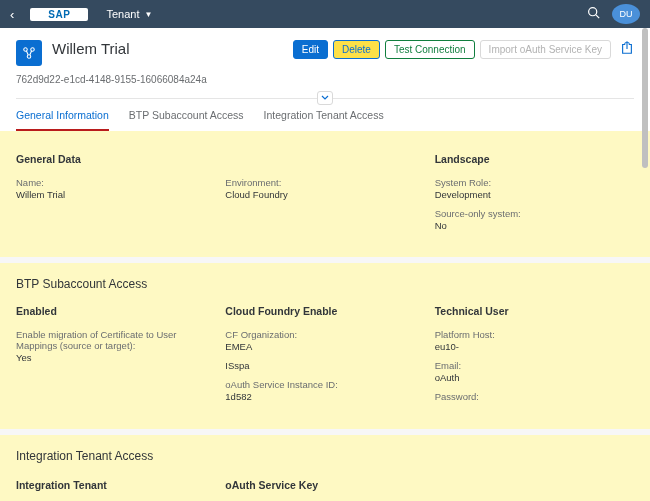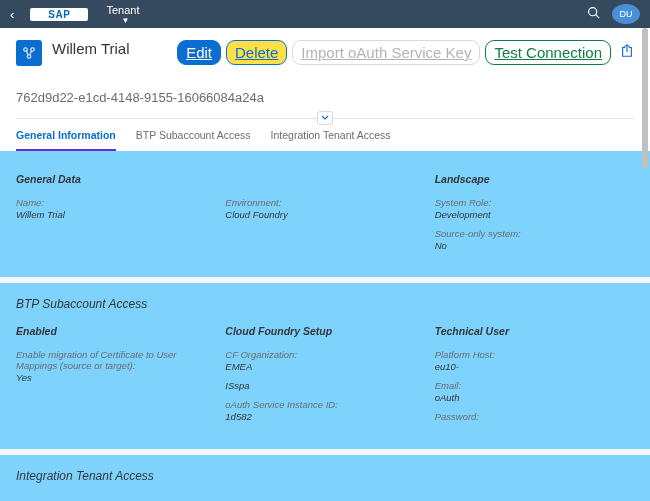--- a/index.html
+++ b/index.html
@@ -38,21 +38,20 @@
       border-radius: 2px;
       margin-right: 18px;
       letter-spacing: 0.5px;
     }
     .tenant-dropdown {
       color: #fff;
       font-size: 11px;
       display: flex;
       align-items: center;
       cursor: pointer;
-      flex-direction: column;
     }
     .tenant-dropdown .chev {
       margin-left: 5px;
       font-size: 8px;
     }
     .header-right {
       margin-left: auto;
       display: flex;
       align-items: center;
       gap: 12px;
@@ -100,26 +99,25 @@
       color: #32363a;
       font-weight: normal;
     }
     .header-actions {
       margin-left: auto;
       display: flex;
       gap: 5px;
       align-items: center;
     }
     .btn {
-      font-size: 15px;
+      font-size: 10px;
       padding: 3px 8px;
-      border-radius: 9px;
+      border-radius: 3px;
       cursor: pointer;
       border: 1px solid;
-      text-decoration: underline;
     }
     .btn-primary {
       background: #0a6ed1;
       color: #fff;
       border-color: #0a6ed1;
     }
     .btn-default {
       background: #fde047;
       color: #0a6ed1;
       border-color: #0a6ed1;
@@ -135,23 +133,23 @@
       border-color: #d9d9d9;
       cursor: default;
     }
     .share-icon {
       color: #0a6ed1;
       font-size: 13px;
       margin-left: 4px;
       cursor: pointer;
     }
     .subtitle {
-      font-size: 13px;
+      font-size: 10px;
       color: #6a6d70;
-      margin-top: 24px;
+      margin-top: 8px;
       margin-bottom: 6px;
     }
     .expand-sep {
       display: flex;
       align-items: center;
       justify-content: center;
       position: relative;
       height: 14px;
     }
     .expand-sep::before {
@@ -184,31 +182,29 @@
       padding-top: 4px;
     }
     .tab {
       font-size: 10.5px;
       color: #6a6d70;
       padding-bottom: 8px;
       cursor: pointer;
     }
     .tab.active {
       color: #0a6ed1;
-      border-bottom: 2px solid #6d28d9;
-      font-weight: bold;
+      border-bottom: 2px solid #b91c1c;
     }
     .content {
       padding: 0;
     }
     .section {
-      background: #7dd3fc;
+      background: #fef9c3;
       padding: 14px 16px 18px 16px;
       margin-bottom: 6px;
-      font-style: italic;
     }
     .section-title {
       font-size: 12px;
       color: #32363a;
       font-weight: normal;
       margin-bottom: 14px;
     }
     .cols {
       display: flex;
       gap: 10px;
@@ -290,22 +286,22 @@
           <circle cx="12" cy="4" r="2"></circle>
           <circle cx="8" cy="12" r="2"></circle>
         <line x1="5" y1="5.5" x2="7" y2="10"></line>
           <line x1="11" y1="5.5" x2="9" y2="10"></line>
       </svg>
     </div>
     <h1 class="page-title">Willem Trial</h1>
     <div class="header-actions">
       <button class="btn btn-primary">Edit</button>
       <button class="btn btn-default">Delete</button>
+      <button class="btn btn-positive">Test Connection</button>
       <button class="btn btn-disabled">Import oAuth Service Key</button>
-      <button class="btn btn-positive">Test Connection</button>
       <span class="share-icon">
         <svg width="14" height="14" viewBox="0 0 16 16" fill="none" stroke="#0a6ed1" stroke-width="1.3">
           <path d="M10 4 L13 4 L13 14 L3 14 L3 4 L6 4"></path>
           <path d="M8 1 L8 9"></path>
             <path d="M5 3 L8 1 L11 3"></path>
         </svg>
       </span>
     </div>
   </div>
   <div class="subtitle">762d9d22-e1cd-4148-9155-16066084a24a</div>
@@ -359,21 +355,21 @@
     <div class="section-title">BTP Subaccount Access</div>
     <div class="cols" style="margin-top:4px;">
       <div class="col">
         <div class="group-title">Enabled</div>
         <div class="field">
           <div class="field-label">Enable migration of Certificate to User Mappings (source or target):</div>
           <div class="field-value">Yes</div>
         </div>
       </div>
       <div class="col">
-        <div class="group-title">Cloud Foundry Setup</div>
+        <div class="group-title">Cloud Foundry Enable</div>
         <div class="field">
           <div class="field-label">CF Organization:</div>
           <div class="redacted-wrap">
             <span class="redacted-prefix">EMEA</span>
             <span class="redacted"></span>
           </div>
         </div>
         <div class="field">
           <div class="redacted-wrap">
             <span class="redacted-prefix">ISspa</span>

